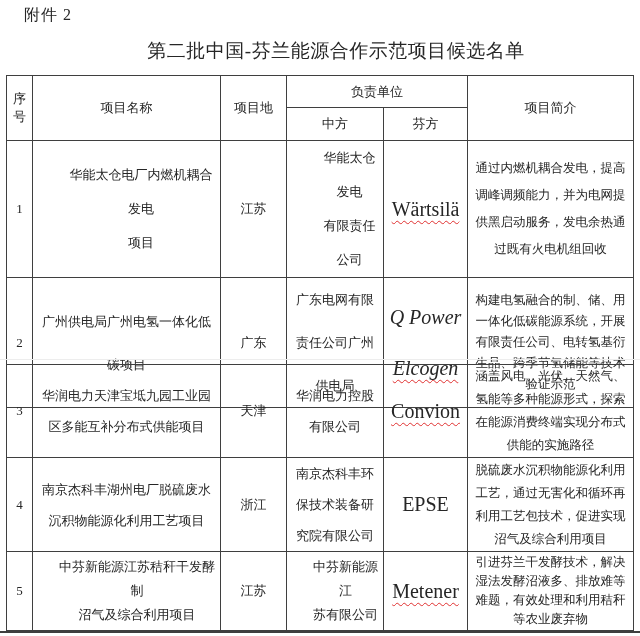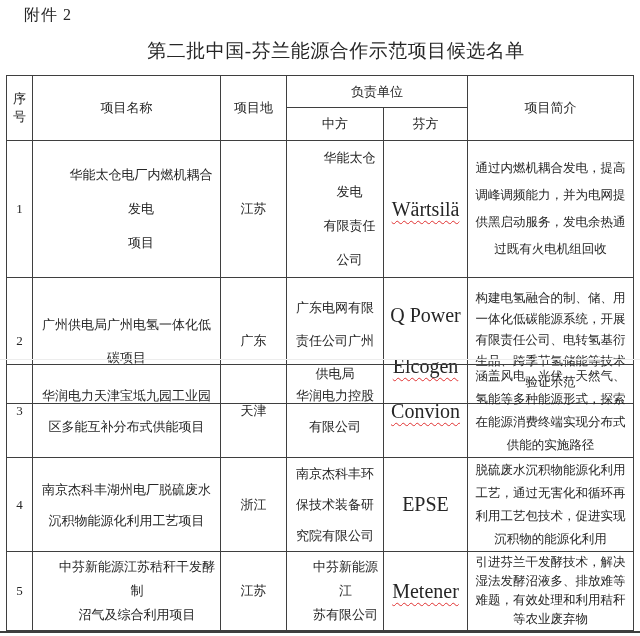--- a/index.html
+++ b/index.html
@@ -32,30 +32,30 @@
     padding:0 3px;overflow:hidden;
   }
   .h1 th{height:31px;}
   .h2 th{height:32px;}
   .row-1 td{height:109px;margin-top:15px;}
   .row-2 td{height:105px;}
   .row-3 td{height:92px;}
   .row-4 td{height:92px;}
   .row-5 td{height:78px;}
   .row-1 .name,.row-1 .cn{line-height:34px;padding-left:32px;}
-  .row-2 .name,.row-2 .cn{line-height:33px;font-family:Liberation Serif, serif;}
+  .row-2 .name,.row-2 .cn{line-height:43px;font-family:Liberation Serif, serif;}
   .row-3 .name,.row-3 .cn,.row-4 .name,.row-4 .cn{line-height:31px;}
   .row-5 .name,.row-5 .cn{line-height:24px;padding-left:24px;}
   .brief{font-size:12.5px;padding:0 4px;}
   .row-1 .brief{line-height:27px;}
   .row-2 .brief{line-height:21px;}
   .row-3 .brief,.row-4 .brief{line-height:23px;}
   .row-5 .brief{line-height:19px;}
   .fi{font-size:20px;}
-  .fi-line{display:block;line-height:28px;}
+  .fi-line{display:block;line-height:28px;font-style:italic;}
   .sq{
     text-decoration-line:underline;
     text-decoration-style:wavy;
     text-decoration-color:var(--spellcheck);
     text-decoration-thickness:1px;
     text-underline-offset:4px;
   }
   .gap-line{position:absolute;left:0;top:359px;width:640px;height:1px;background:#ededed;}
   .bottom-bar{position:absolute;left:0;top:631px;width:640px;height:2px;background:var(--border);}
 </style>
@@ -153,21 +153,21 @@
       <td class="name">南京杰科丰湖州电厂脱硫废水
 沉积物能源化利用工艺项目</td>
       <td class="loc">浙江</td>
       <td class="cn">南京杰科丰环
 保技术装备研
 究院有限公司</td>
       <td class="fi"><span>EPSE</span></td>
       <td class="brief">脱硫废水沉积物能源化利用
 工艺，通过无害化和循环再
 利用工艺包技术，促进实现
-沉积物的能源化利用</td>
+沼气及综合利用项目</td>
     </tr>
     <tr class="row-5">
       <td class="seq">5</td>
       <td class="name">中芬新能源江苏秸秆干发酵制
 沼气及综合利用项目</td>
       <td class="loc">江苏</td>
       <td class="cn">中芬新能源江
 苏有限公司</td>
       <td class="fi"><span class="sq">Metener</span></td>
       <td class="brief">引进芬兰干发酵技术，解决

